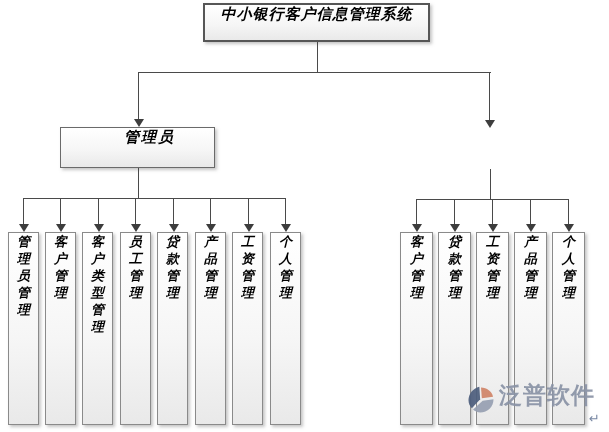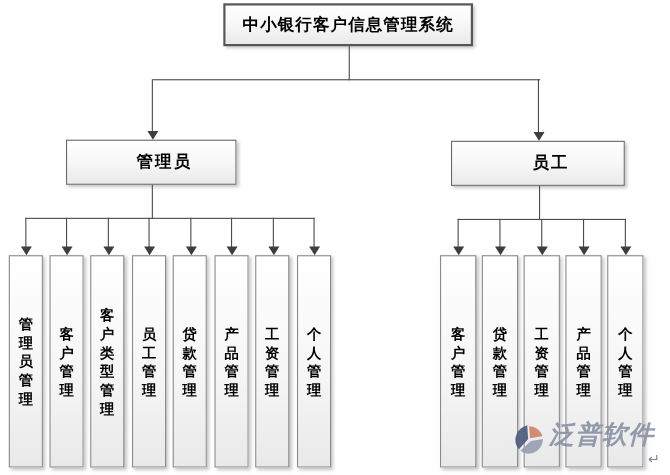--- a/index.html
+++ b/index.html
@@ -4,23 +4,23 @@
 <style>
   html,body{margin:0;padding:0;background:#fff;}
   #canvas{
     position:relative;width:609px;height:432px;background:#fff;overflow:hidden;
     font-family:"Liberation Serif","DejaVu Serif",serif;
   }
   
   .node{
     position:absolute;box-sizing:border-box;
     background:linear-gradient(180deg,#ffffff 0%,#f6f6f6 55%,#e9e9e9 100%);
-    display:flex;align-items:center;justify-content:center;
+    display:flex;align-items:flex-start;justify-content:center;
     box-shadow:2px 2px 3px rgba(150,150,150,0.55);
-    color:#000;font-weight:bold;text-align:center;
+    color:#000;font-weight:bold;text-align:center;font-style:italic;
   }
   .root{left:203px;top:3px;width:227px;height:39px;border:2px solid #565656;
         font-size:15px;letter-spacing:1px;}
   .mid{border:1px solid #6a6a6a;font-size:15px;letter-spacing:2px;padding-left:24px;}
   .mid.admin{left:60px;top:127px;width:155px;height:41px;}
   .mid.staff{left:410px;top:128px;width:158px;height:41px;}
   .leaf{top:232px;height:193px;border:1px solid #8a8a8a;}
   .leaf.l{width:31px;}
   .leaf.r{width:33px;}
   .vtext{
@@ -31,21 +31,21 @@
   .vline,.hline{position:absolute;background:#4a4a4a;}
   .vline{width:1px;}
   .hline{height:1px;}
   .arrow{
     position:absolute;width:0;height:0;
     border-left:5px solid transparent;border-right:5px solid transparent;
     border-top:8px solid #3d3d3d;
   }
   
   .watermark{position:absolute;left:466px;top:382px;z-index:5;display:flex;
-             align-items:flex-start;opacity:0.92;font-style:italic;}
+             align-items:flex-start;opacity:0.92;}
   .wm-logo{width:30px;height:30px;margin-top:3px;}
   .wm-brand{font-family:"Liberation Sans","DejaVu Sans",sans-serif;
             font-size:23px;font-weight:bold;color:#8a93a6;margin-left:3px;
             letter-spacing:1px;line-height:26px;}
   .wm-url{position:absolute;left:471px;top:406px;z-index:5;
           font-family:"Liberation Serif","DejaVu Serif",serif;
           font-size:14px;font-weight:bold;color:#cd3a33;letter-spacing:0.5px;}
   .return-mark{position:absolute;left:589px;top:411px;z-index:6;
                font-size:13px;color:#7787a3;
                font-family:"DejaVu Sans",sans-serif;}
@@ -61,23 +61,20 @@
 
   <div class="vline" style="left:317px;top:42px;height:31px;"></div>
   <div class="hline" style="left:139px;top:72px;width:352px;"></div>
   <div class="vline" style="left:138px;top:72px;height:48px;"></div>
   <div class="arrow" style="left:134px;top:119px;"></div>
   <div class="vline" style="left:489px;top:72px;height:49px;"></div>
   <div class="arrow" style="left:485px;top:120px;"></div>
 
   <div class="node mid admin">
     <span>管理员</span>
-  </div>
-  <div class="node mid staff">
-    <span>员工</span>
   </div>
 
   <div class="vline" style="left:138px;top:168px;height:31px;"></div>
   <div class="hline" style="left:23px;top:198px;width:263px;"></div>
   <div class="vline" style="left:23px;top:198px;height:27px;"></div>
   <div class="vline" style="left:60px;top:198px;height:27px;"></div>
   <div class="vline" style="left:98px;top:198px;height:27px;"></div>
   <div class="vline" style="left:135px;top:198px;height:27px;"></div>
   <div class="vline" style="left:173px;top:198px;height:27px;"></div>
   <div class="vline" style="left:210px;top:198px;height:27px;"></div>

